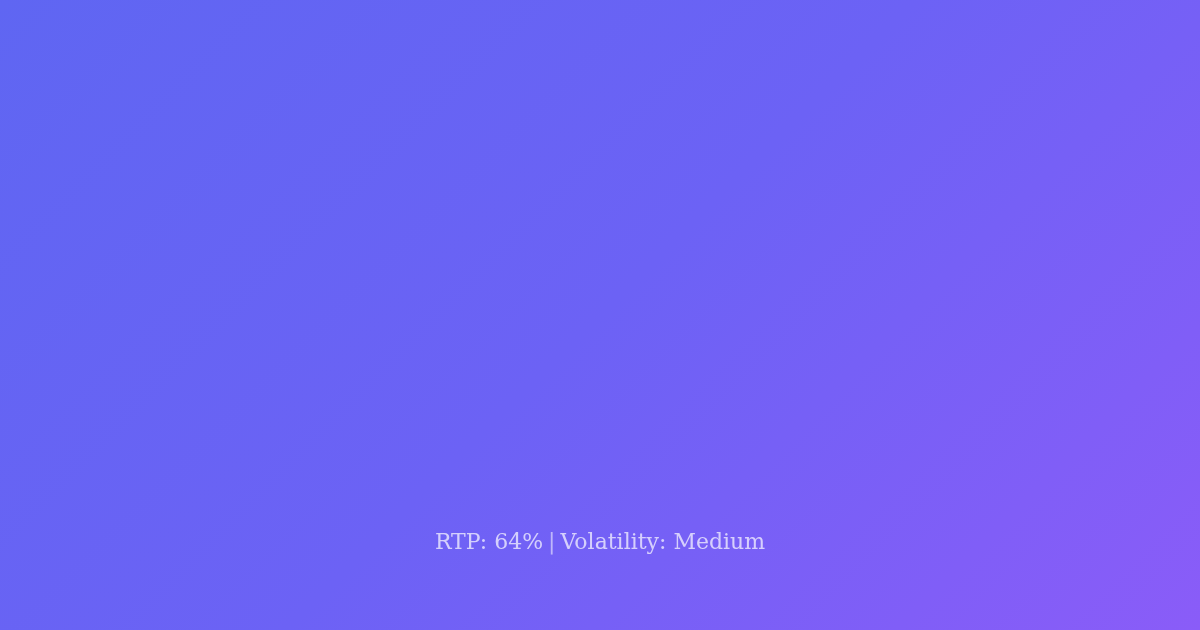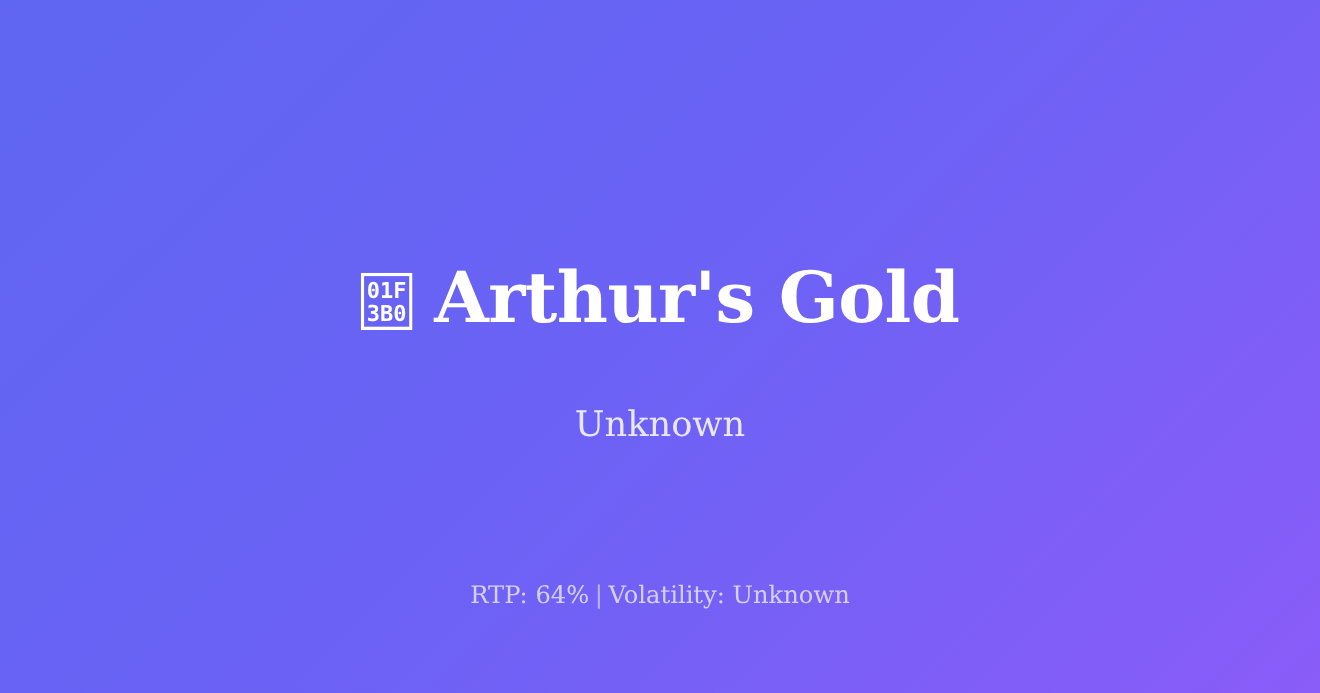--- a/index.html
+++ b/index.html
@@ -112,32 +112,19 @@
   .stats .sep {
     padding: 0 5px;
     color: rgba(255, 255, 255, 0.55);
   }
 </style>
 </head>
 <body>
 
 <div class="og-card">
 
-  <div class="title-row">
 
-    <span class="tofu" aria-label="slot machine">
-      <svg viewBox="0 0 47 52" xmlns="http://www.w3.org/2000/svg" role="img">
-        <rect class="tofu-frame" x="1.5" y="1.5" width="44" height="49"></rect>
-        <text class="tofu-hex" x="23.5" y="23" text-anchor="middle">01F</text>
-        <text class="tofu-hex" x="23.5" y="44" text-anchor="middle">3B0</text>
-      </svg>
-    </span>
-
-    <h1 class="game-title">Arthur's Gold</h1>
-  </div>
-
-  <p class="provider">Unknown</p>
 
   <p class="stats">
-    <span>RTP: 64%</span><span class="sep">|</span><span>Volatility: Unknown</span>
+    <span>RTP: 64%</span><span class="sep">|</span><span>Volatility: Medium</span>
   </p>
 
 </div>
 
 </body></html>

